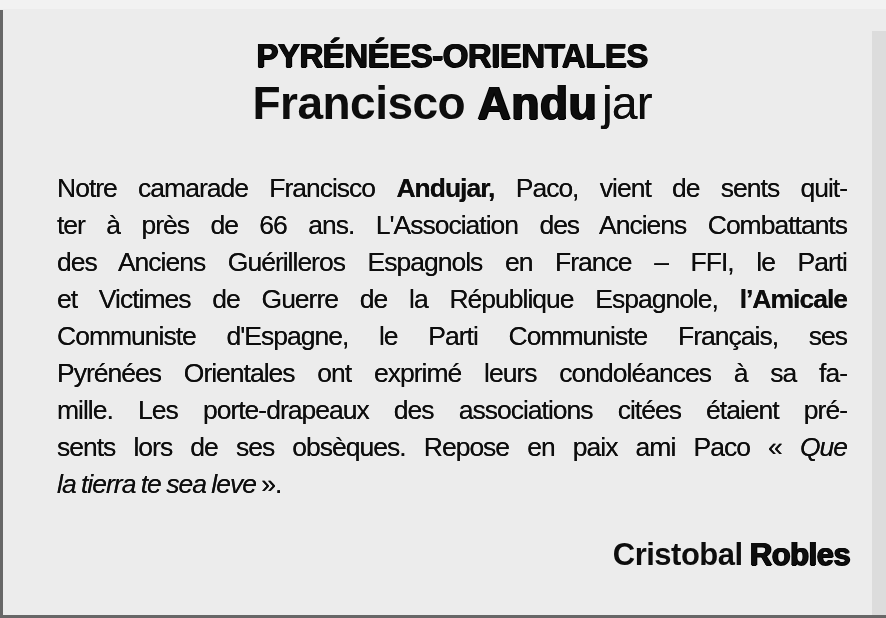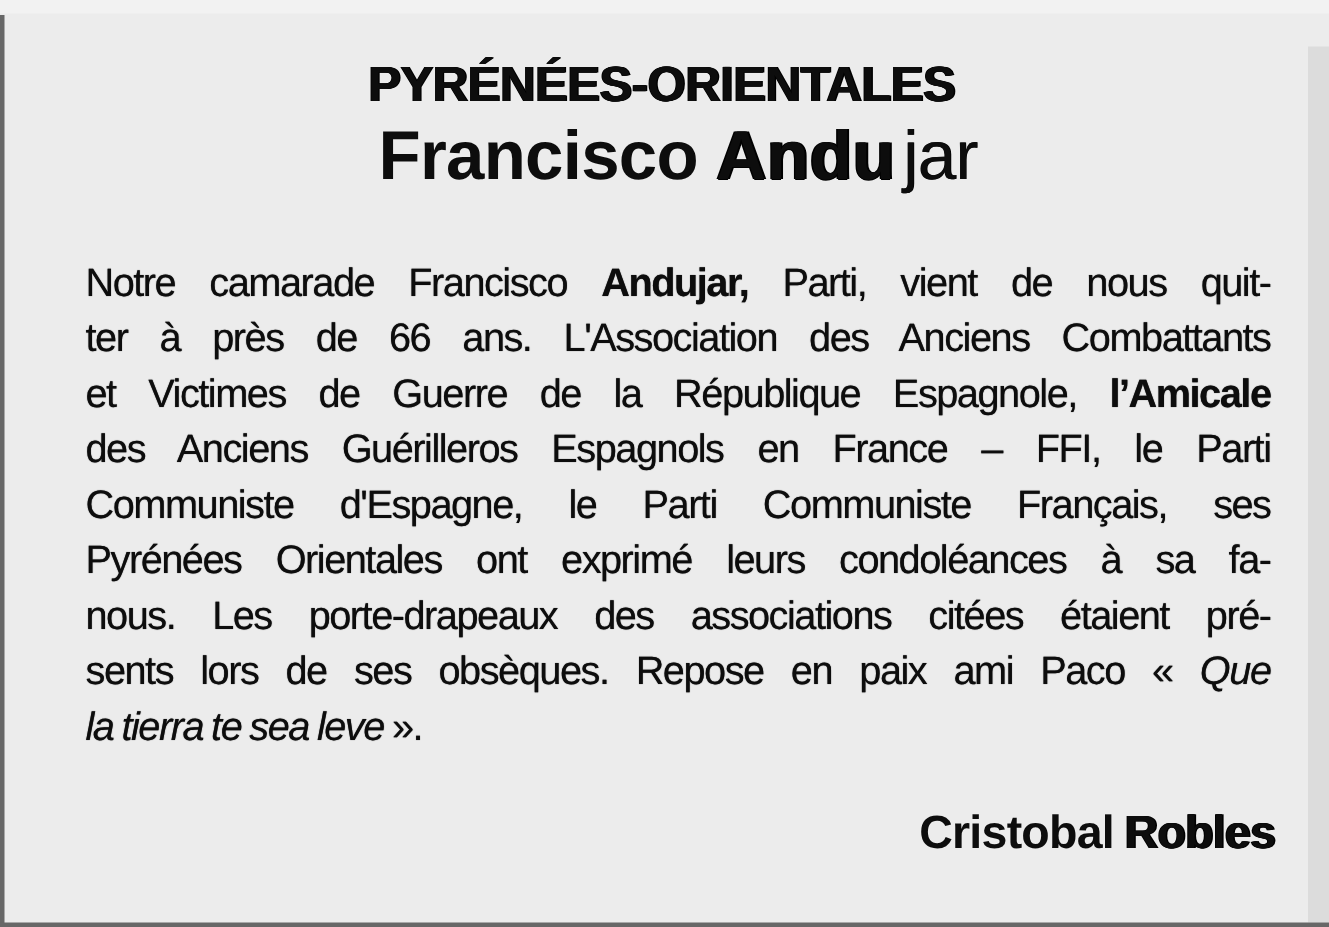--- a/index.html
+++ b/index.html
@@ -37,21 +37,21 @@
   }
   .edge-top-light {
     position: absolute;
     left: 0; right: 0; top: 0;
     height: 9px;
     background: #f2f2f2;
   }
   
   .kicker {
     position: absolute;
-    left: 46px; top: 38px;
+    left: 57px; top: 38px;
     width: 790px;
     text-align: center;
     font-size: 33px;
     line-height: 36px;
     font-weight: 900;
     letter-spacing: -0.5px;
     text-shadow: 0.9px 0 0 #000, -0.5px 0 0 #000, 0 0.5px 0 #000;
   }
   .title {
     position: absolute;
@@ -126,25 +126,25 @@
   <div class="edge-top-light"></div>
   <div class="edge-right-shadow"></div>
   <div class="edge-left"></div>
   <div class="edge-bottom"></div>
 
   <div class="kicker">PYRÉNÉES-ORIENTALES</div>
 
   <h1 class="title"><span class="t-bold">Francisco </span><span class="t-black">Andu</span><span class="t-med">jar</span></h1>
 
   <div class="body" id="body-lines">
-      <div class="line"><span class="r-n">Notre camarade Francisco </span><span class="r-b">Andujar,</span><span class="r-n"> Parti, vient de nous quit-</span></div>
+      <div class="line"><span class="r-n">Notre camarade Francisco </span><span class="r-b">Andujar,</span><span class="r-n"> Paco, vient de sents quit-</span></div>
       <div class="line"><span class="r-n">ter à près de 66 ans. L'Association des Anciens Combattants</span></div>
+      <div class="line"><span class="r-n">des Anciens Guérilleros Espagnols en France – FFI, le Parti</span></div>
       <div class="line"><span class="r-n">et Victimes de Guerre de la République Espagnole, </span><span class="r-b">l’Amicale</span></div>
-      <div class="line"><span class="r-n">des Anciens Guérilleros Espagnols en France – FFI, le Parti</span></div>
       <div class="line"><span class="r-n">Communiste d'Espagne, le Parti Communiste Français, ses</span></div>
       <div class="line"><span class="r-n">Pyrénées Orientales ont exprimé leurs condoléances à sa fa-</span></div>
-      <div class="line"><span class="r-n">nous. Les porte-drapeaux des associations citées étaient pré-</span></div>
+      <div class="line"><span class="r-n">mille. Les porte-drapeaux des associations citées étaient pré-</span></div>
       <div class="line"><span class="r-n">sents lors de ses obsèques. Repose en paix ami Paco « </span><span class="r-i">Que</span></div>
       <div class="line last"><span class="r-i">la tierra te sea leve</span><span class="r-n"> ».</span></div>
     </div>
 
   <div class="signature"><span class="sig-1">Cristobal</span><span class="sig-2">Robles</span></div>
 </div>
 
 </body></html>

